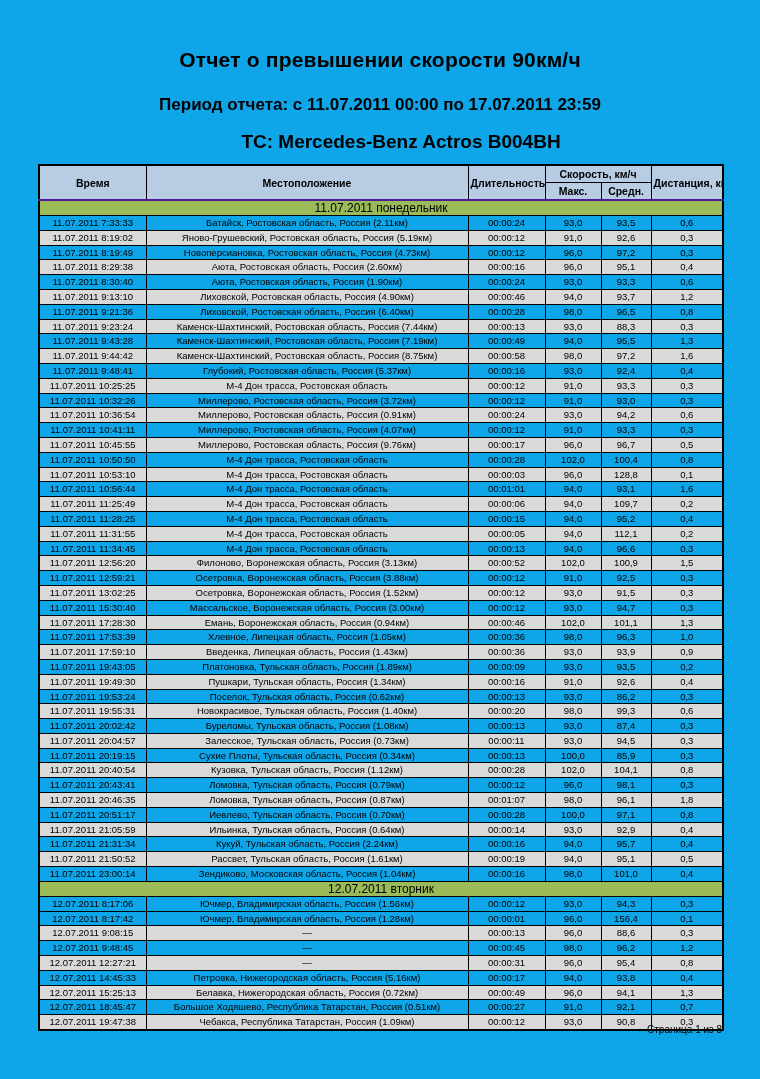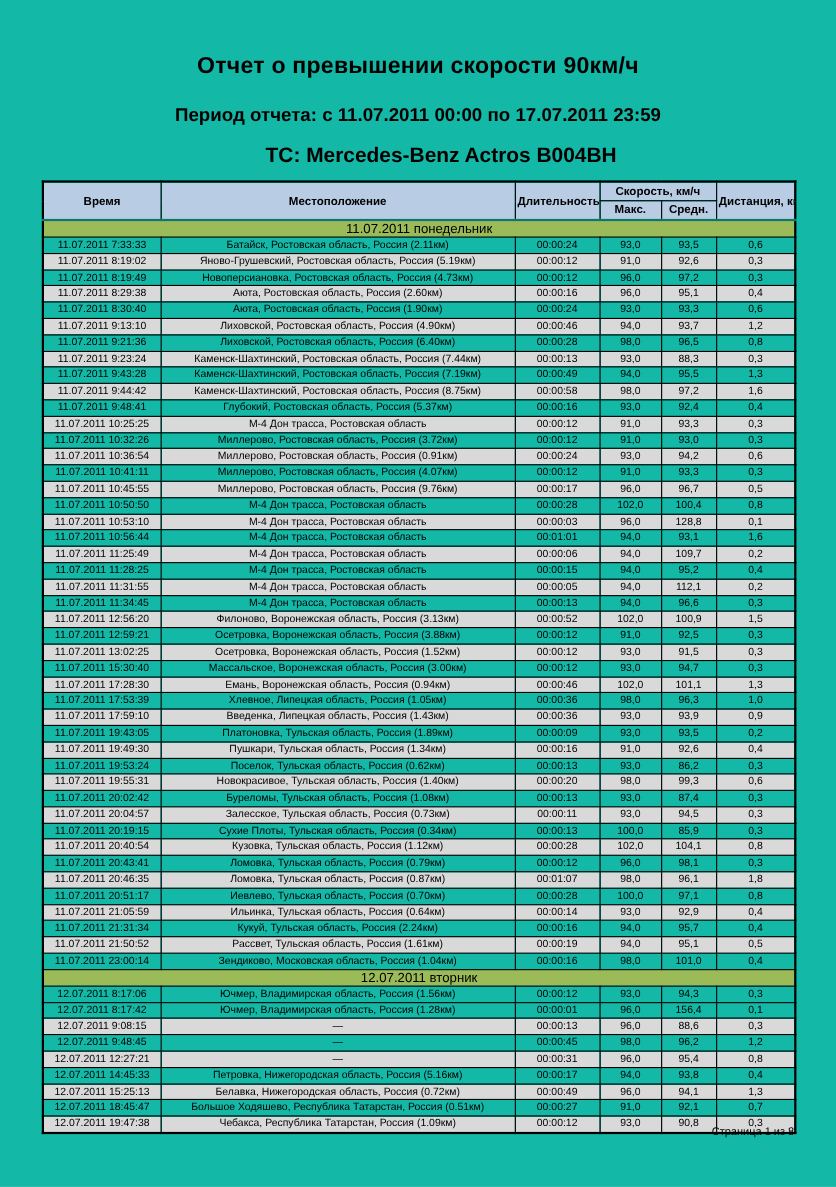--- a/index.html
+++ b/index.html
@@ -1,35 +1,35 @@
 <!DOCTYPE html>
 <html><head>
 <meta charset="utf-8">
 <style>
   html, body { margin:0; padding:0; background:#ffffff; }
   .page {
-    position:relative; width:760px; height:1079px; background:#14b8a6;
+    position:relative; width:760px; height:1079px; background:#0ea5e9;
     font-family:"Liberation Sans", sans-serif; color:#000; overflow:hidden;
   }
   .title { text-align:center; margin:0; padding-top:48px; font-size:21px; font-weight:bold; letter-spacing:0.2px; }
   .period { text-align:center; margin-top:23px; font-size:17px; font-weight:bold; }
   .vehicle { text-align:center; margin-top:16px; font-size:19px; font-weight:bold;margin-left:42px; }
   table.report {
     border-collapse:collapse; table-layout:fixed;
     margin:11px 0 0 38px; width:684px;
     border:2px solid #000;
   }
   .report th, .report td {
     border:1px solid #000; padding:0 2px; text-align:center;
     overflow:hidden; white-space:nowrap;
   }
   .report thead th {
     background:#b8cce4; font-size:10.5px; font-weight:bold; height:16px; line-height:16px;
   }
-  .report thead { border-bottom:2px solid #0f766e;padding-left:42px; }
+  .report thead { border-bottom:2px solid #4c1d95;padding-left:42px; }
   tr.band td {
     background:#9bbb59; font-weight:normal; font-size:12px;
     height:14px; line-height:14px;
   }
   tr.data-row td { font-size:9.5px; height:13.8px; line-height:13.8px; }
   tr.data-row.gray td { background:#d9d9d9; }
   .watermark {
     position:absolute; left:155px; top:508px; width:600px; height:52px;
     font-size:44px; font-weight:bold; letter-spacing:3px; white-space:nowrap;
     color:transparent; -webkit-text-stroke:1.5px rgba(140,140,140,0.55);

